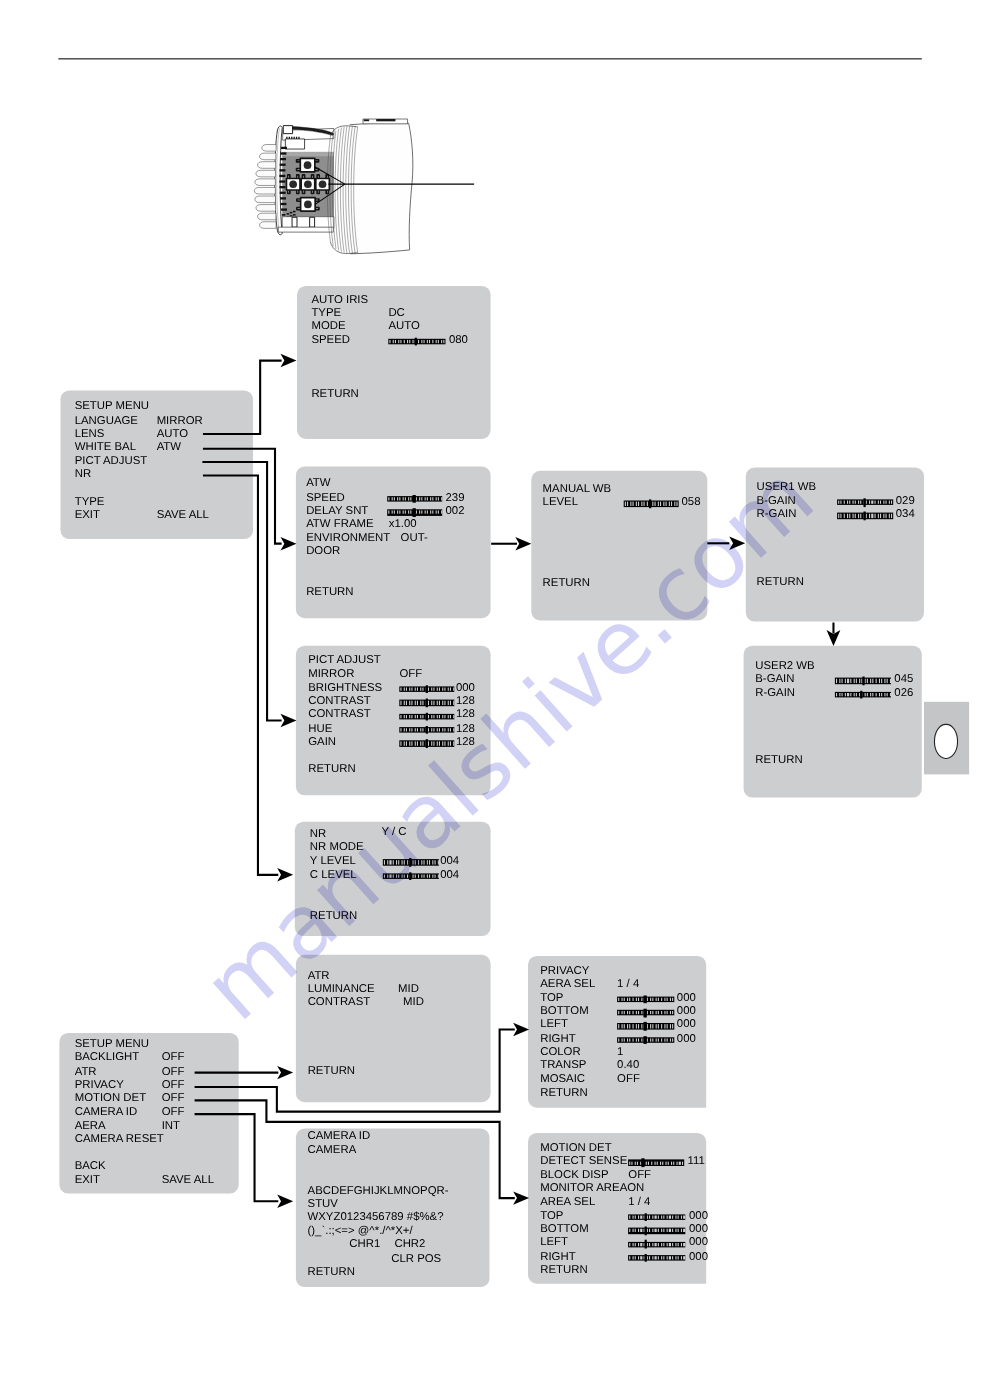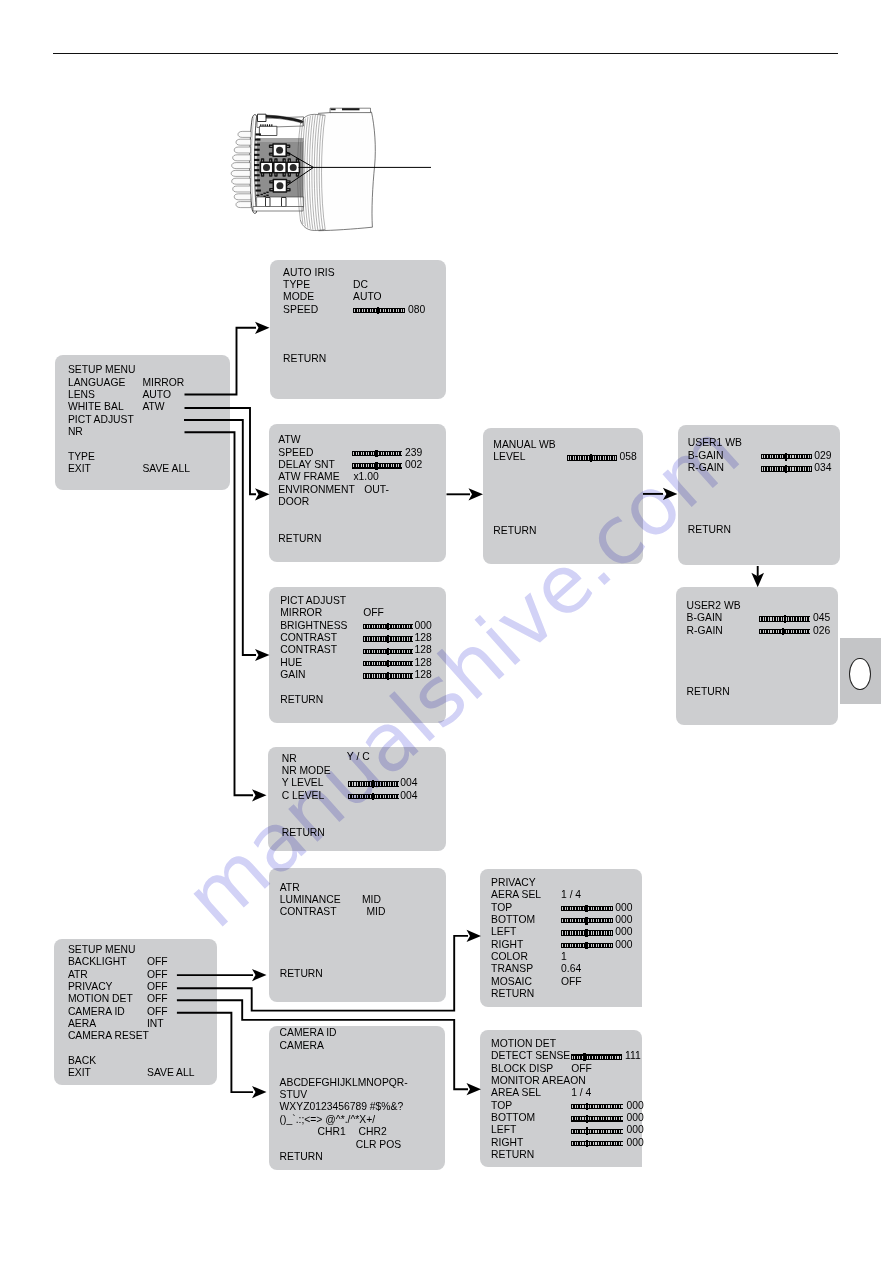--- a/index.html
+++ b/index.html
@@ -787,21 +787,21 @@
         <i style="left:42.51px"></i>
         <i style="left:45.11px"></i>
         <i style="left:47.71px"></i>
         <i style="left:50.31px"></i>
         <u style="left:24.44px"></u>
       </span>
     <span class="t" style="left:135.8px;top:70.75px">000</span>
     <span class="t" style="left:11.6px;top:83.1px">COLOR</span>
     <span class="t" style="left:81.5px;top:83.1px">1</span>
     <span class="t" style="left:11.6px;top:95.45px">TRANSP</span>
-    <span class="t" style="left:81.5px;top:95.45px">0.64</span>
+    <span class="t" style="left:81.5px;top:95.45px">0.40</span>
     <span class="t" style="left:11.6px;top:107.8px">MOSAIC</span>
     <span class="t" style="left:81.5px;top:107.8px">OFF</span>
     <span class="t" style="left:11.6px;top:120.14999999999999px">RETURN</span>
   </div>
 
   <div class="osd" style="left:54.2px;top:938.6px;width:163.2px;height:146.1px;">
     <span class="t" style="left:13.7px;top:6.4px">SETUP MENU</span>
     <span class="t" style="left:13.7px;top:18.75px">BACKLIGHT</span>
     <span class="t" style="left:92.8px;top:18.75px">OFF</span>
     <span class="t" style="left:13.7px;top:31.1px">ATR</span>

